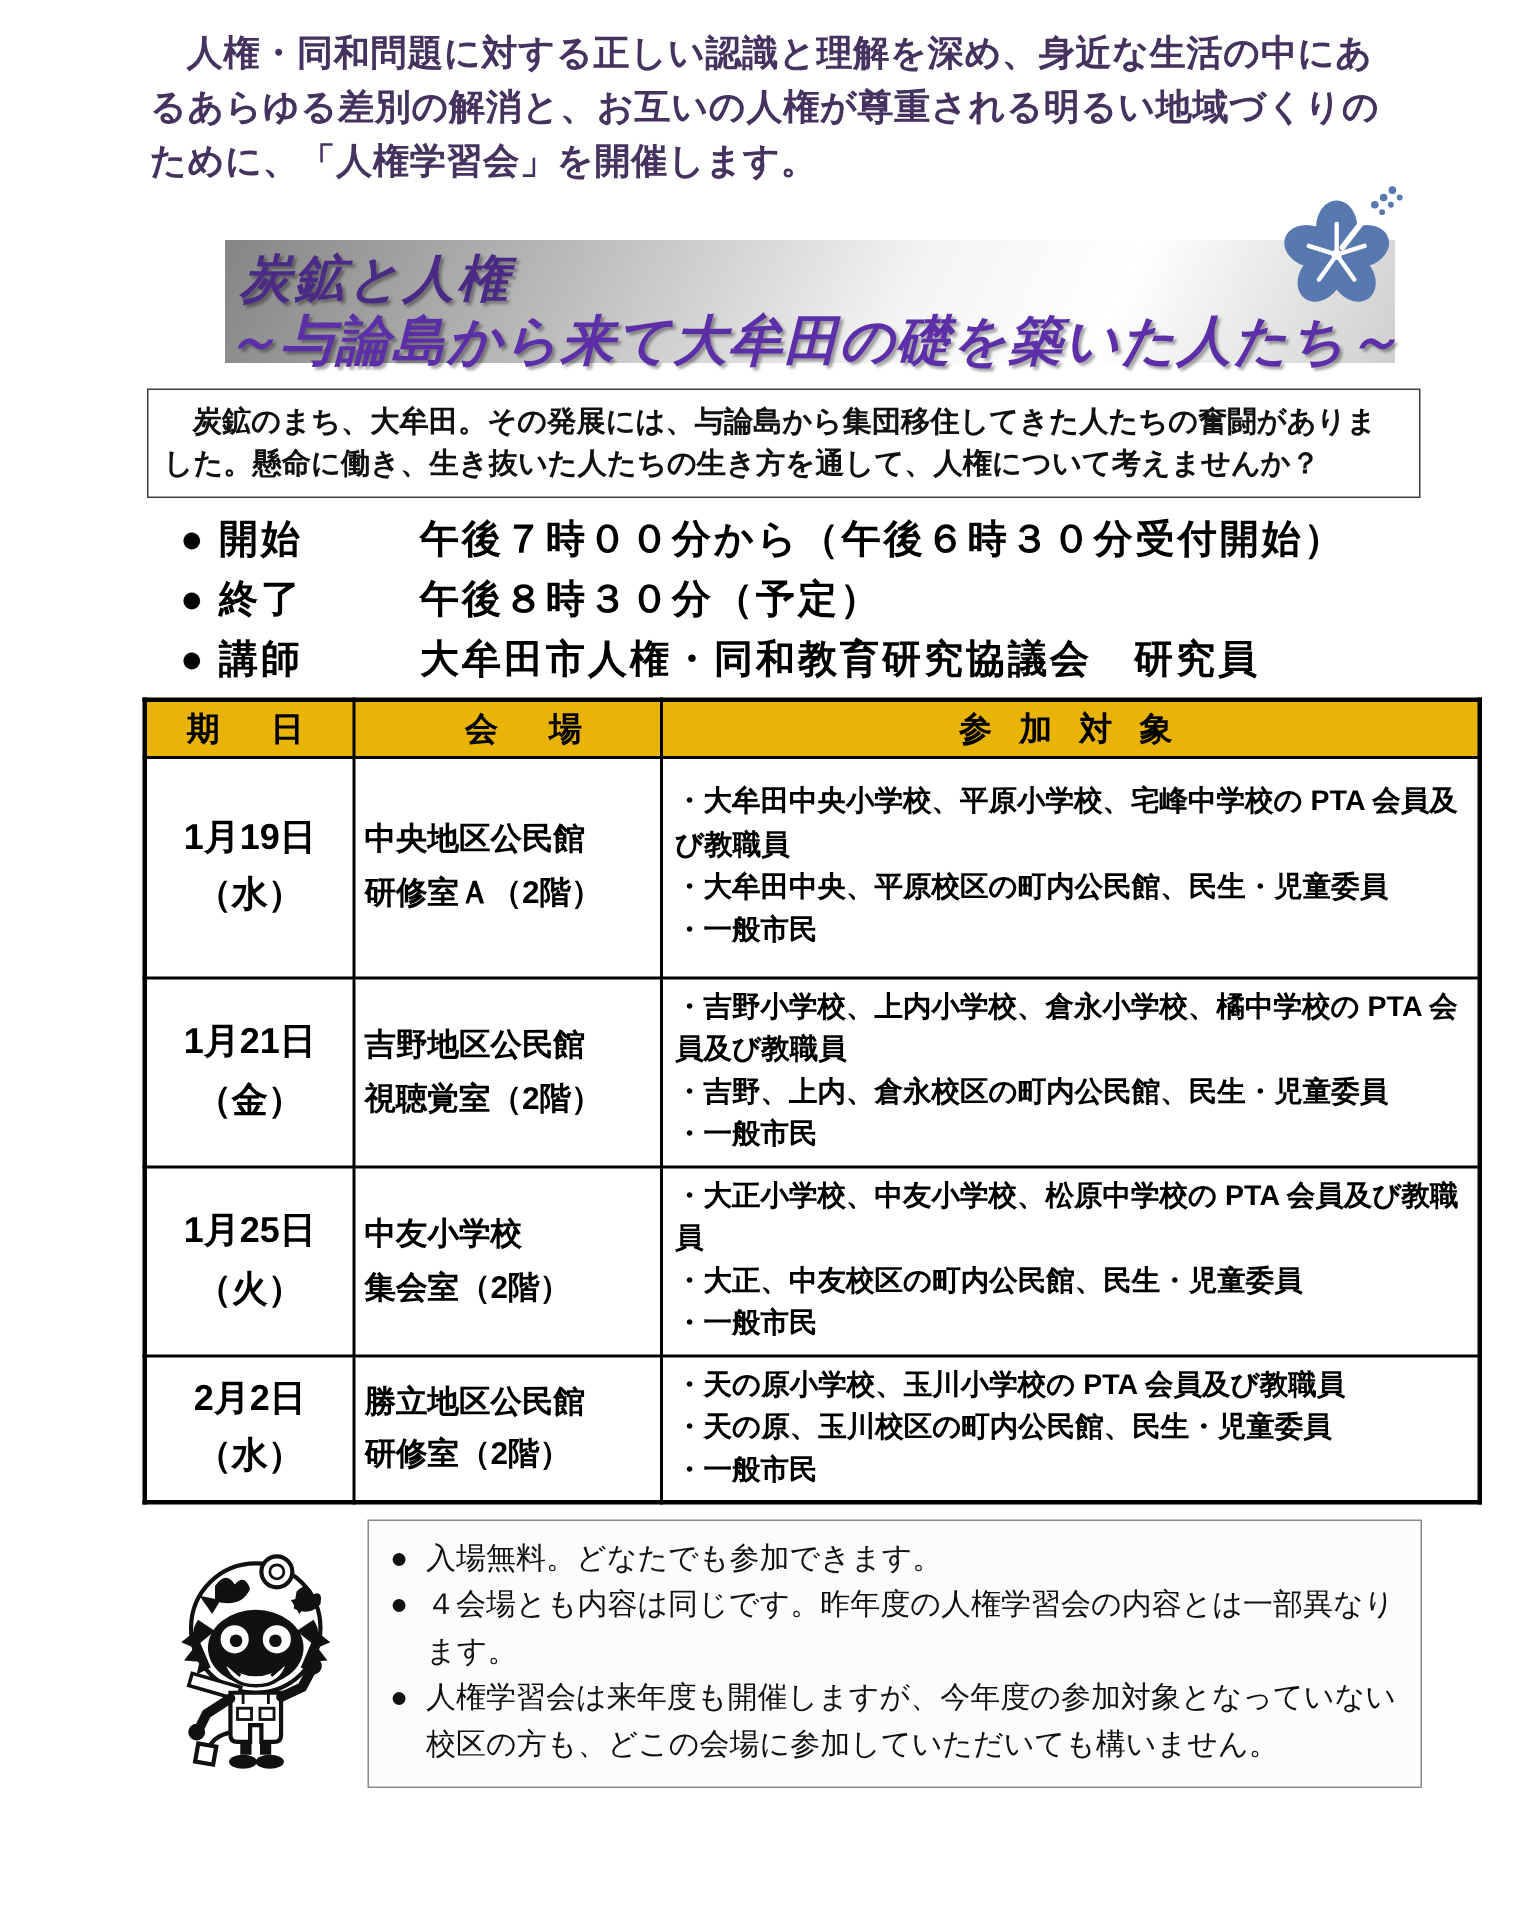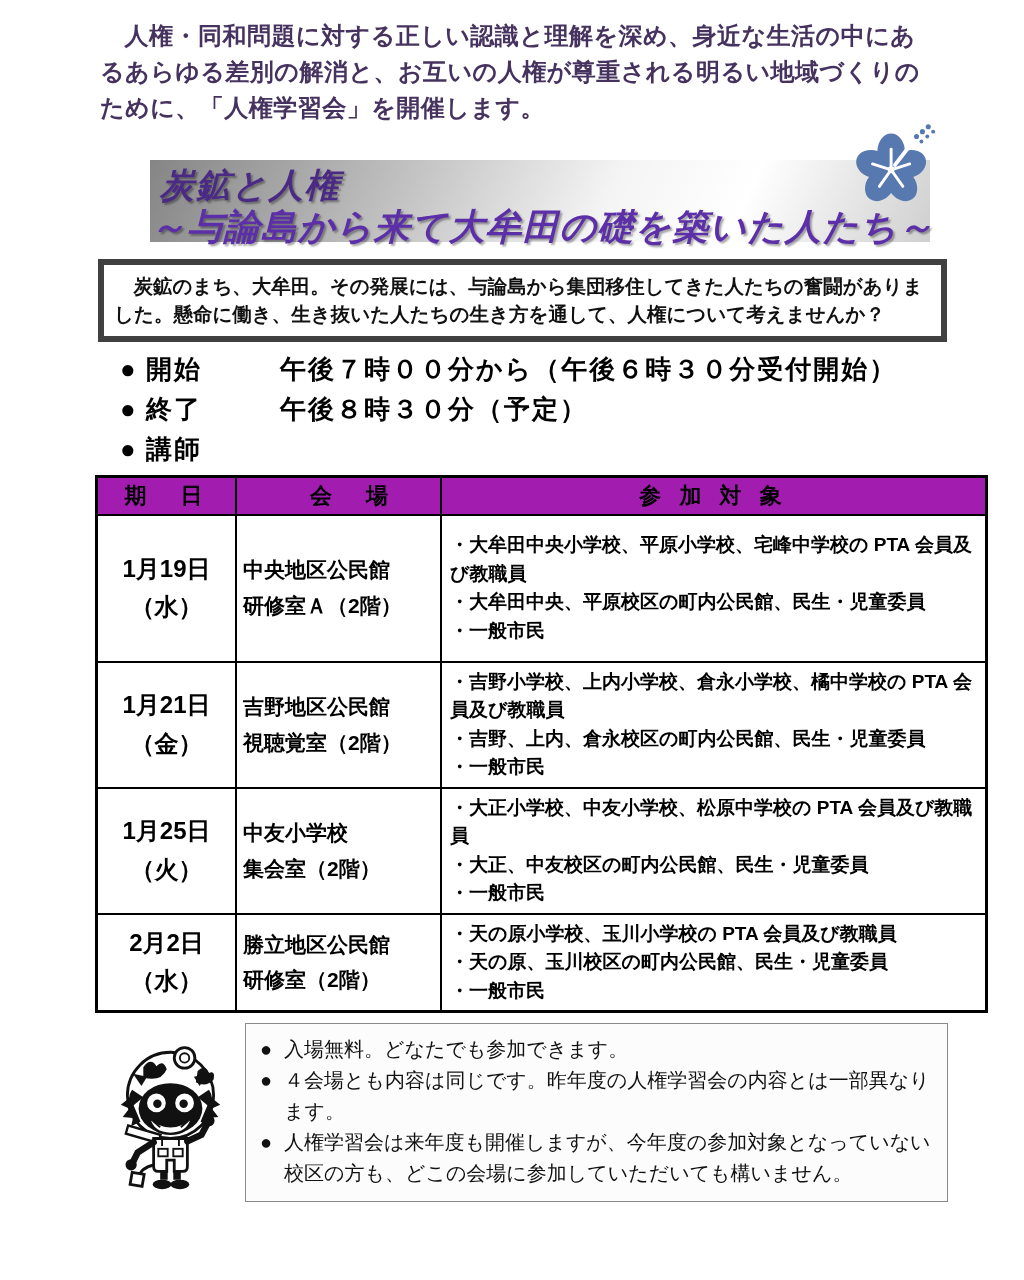--- a/index.html
+++ b/index.html
@@ -32,42 +32,42 @@
     padding:3px 0 0 10px;text-shadow:2px 2px 2px rgba(0,0,0,.35);letter-spacing:2px;
   }
   .banner-subtitle{
     color:#5c2fa8;font-weight:700;font-style:italic;font-size:36px;
     margin-top:-6px;text-shadow:2px 2px 2px rgba(0,0,0,.35);letter-spacing:1px;white-space:nowrap;
   }
   .flower{position:absolute;top:-44px;right:-10px;width:88px;height:88px;}
 
   
   .desc-box{
-    margin:17px 77px 0 98px;border:6px solid #404040;
+    margin:17px 77px 0 98px;border:1px solid #404040;
     padding:7px 10px;font-size:19.5px;font-weight:600;line-height:1.45;color:#111;
   }
 
   
   .schedule{margin:10px 0 0 120px;}
   .schedule-row{display:flex;align-items:baseline;font-weight:700;font-size:26px;color:#000;margin-bottom:5px;letter-spacing:2px;}
   .schedule-marker{width:26px;}
   .schedule-label{width:134px;}
   .schedule-value{flex:1;}
 
   
   table.venues{
     margin:8px 0 0 95px;width:850px;border-collapse:collapse;table-layout:fixed;
     border:3px solid #000;
   }
   table.venues th,table.venues td{border:2px solid #000;vertical-align:middle;}
   th.col-date{width:135px;}
   th.col-venue{width:174px;padding-left:28px;}
   th.col-part{width:541px;}
   table.venues th{
-    background:#a21caf;height:34px;font-size:22px;font-weight:700;letter-spacing:6px;color:#000;
+    background:#eab308;height:34px;font-size:22px;font-weight:700;letter-spacing:6px;color:#000;
   }
   td.cell-date{text-align:center;font-size:24px;font-weight:700;line-height:1.6;color:#000;}
   td.cell-venue{font-size:21px;font-weight:700;padding:4px 6px;line-height:1.7;color:#000;}
   td.cell-part{font-size:19px;font-weight:700;padding:5px 8px;line-height:1.5;color:#000;}
   tr.r1 td{height:135px;}
   tr.r2 td{height:105px;}
   tr.r3 td{height:88px;}
   tr.r4 td{height:85px;}
 
   
@@ -129,20 +129,21 @@
       <span class="schedule-value">午後７時００分から（午後６時３０分受付開始）</span>
     </div>
     <div class="schedule-row">
       <span class="schedule-marker">●</span>
       <span class="schedule-label">終了</span>
       <span class="schedule-value">午後８時３０分（予定）</span>
     </div>
     <div class="schedule-row">
       <span class="schedule-marker">●</span>
       <span class="schedule-label">講師</span>
+      <span class="schedule-value">大牟田市人権・同和教育研究協議会　研究員</span>
     </div>
   </div>
 
   <table class="venues">
     <thead>
       <tr>
         <th class="col-date">期　日</th>
         <th class="col-venue">会　場</th>
         <th class="col-part">参 加 対 象</th>
       </tr>

